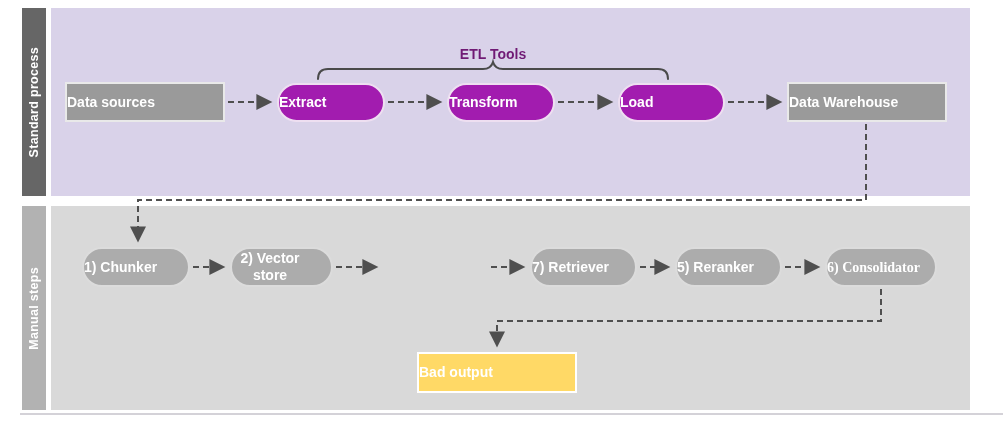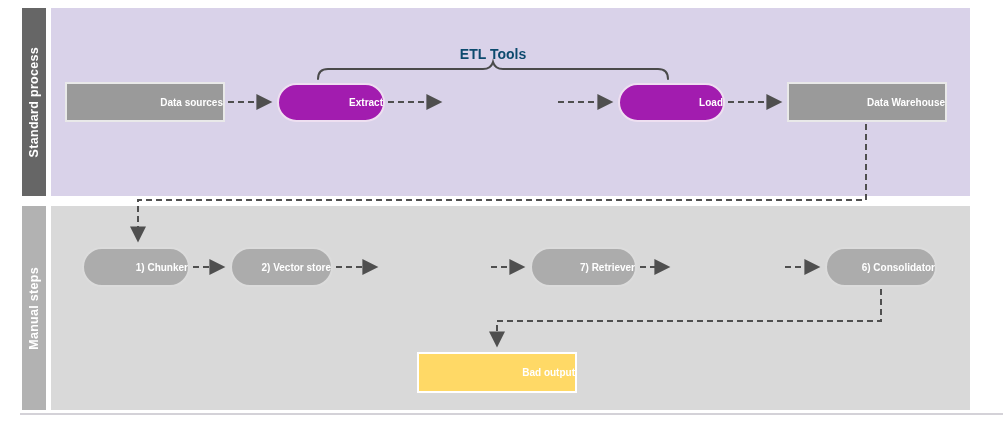--- a/index.html
+++ b/index.html
@@ -13,31 +13,31 @@
   .sidebar{
     position:absolute;left:22px;width:24px;display:flex;align-items:center;justify-content:center;
   }
   .sidebar.standard{top:8px;height:188px;background:#666666;}
   .sidebar.manual{top:206px;height:204px;background:#b2b2b2;}
   .sidebar span{
     writing-mode:vertical-rl;transform:rotate(180deg);
     color:#ffffff;font-weight:bold;font-size:12.5px;letter-spacing:.3px;white-space:nowrap;
   }
   .node{
-    position:absolute;display:flex;align-items:center;justify-content:flex-end;text-align:center;
-    color:#ffffff;font-weight:bold;font-size:10px;line-height:17px;box-sizing:border-box;
+    position:absolute;display:flex;align-items:center;justify-content:flex-start;text-align:center;
+    color:#ffffff;font-weight:bold;font-size:14px;line-height:17px;box-sizing:border-box;
   }
   .rect{background:#9a9a9a;border:2px solid #e9e9e9;}
   .pill-purple{background:#a21caf;border:2px solid #eedff1;border-radius:20px;}
   .pill-gray{background:#acacac;border:2px solid #dcdcdc;border-radius:20px;}
   .rect-yellow{background:#ffd966;border:2px solid #ffffff;}
   .node .lbl{display:block;max-width:92px;}
   .group-label{
     position:absolute;left:413px;top:46px;width:160px;text-align:center;
-    color:#0c4a6e;font-weight:bold;font-size:14px;
+    color:#701a75;font-weight:bold;font-size:14px;
   }
   #connectors{position:absolute;left:0;top:0;width:1003px;height:430px;pointer-events:none;}
   .bottom-rule{position:absolute;left:20px;top:413px;width:983px;height:2px;background:#d4d2d8;}
 </style>
 </head>
 <body>
 
 <div id="stage">
 
   <div class="panel standard"></div>
@@ -73,38 +73,44 @@
     </g>
     <path d="M318,79 Q318,69 328,69 L483,69 Q491,69 493,62 Q495,69 503,69 L658,69 Q668,69 668,79" fill="none" stroke="#4a4a4a" stroke-width="2" stroke-linecap="round"></path>
   </svg>
 
   <div class="node rect" style="left:65px;top:82px;width:160px;height:40px;">
     <span class="lbl" style="max-width:150px;">Data sources</span>
   </div>
   <div class="node pill-purple" style="left:277px;top:83px;width:108px;height:39px;">
     <span class="lbl">Extract</span>
   </div>
+  <div class="node pill-purple" style="left:447px;top:83px;width:108px;height:39px;">
+    <span class="lbl">Transform</span>
+  </div>
   <div class="node rect" style="left:787px;top:82px;width:160px;height:40px;">
     <span class="lbl" style="max-width:150px;">Data Warehouse</span>
   </div>
   <div class="node pill-purple" style="left:618px;top:83px;width:107px;height:39px;">
     <span class="lbl">Load</span>
   </div>
 
   <div class="node pill-gray" style="left:82px;top:247px;width:108px;height:40px;">
     <span class="lbl">1) Chunker</span>
   </div>
   <div class="node pill-gray" style="left:230px;top:247px;width:103px;height:40px;">
     <span class="lbl" style="max-width:76px;">2) Vector store</span>
   </div>
   <div class="node pill-gray" style="left:530px;top:247px;width:107px;height:40px;">
     <span class="lbl">7) Retriever</span>
   </div>
-  <div class="node pill-gray" style="left:825px;top:247px;width:112px;height:40px;">
+  <div class="node pill-gray" style="left:675px;top:247px;width:107px;height:40px;">
+    <span class="lbl">5) Reranker</span>
+  </div>
+  <div class="node pill-gray" style="left:825px;top:247px;width:112px;height:40px;font-family:Liberation Serif, serif;">
     <span class="lbl" style="max-width:94px;">6) Consolidator</span>
   </div>
 
   <div class="node rect-yellow" style="left:417px;top:352px;width:160px;height:41px;">
-    <span class="lbl" style="max-width:150px;margin-left:26px;">Bad output</span>
+    <span class="lbl" style="max-width:150px;">Bad output</span>
   </div>
 
   <div class="bottom-rule"></div>
 </div>
 
 </body></html>

